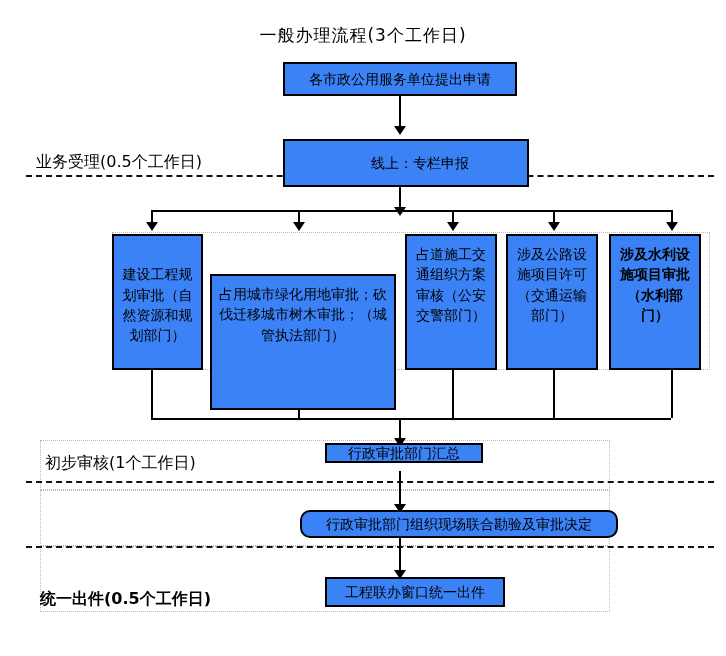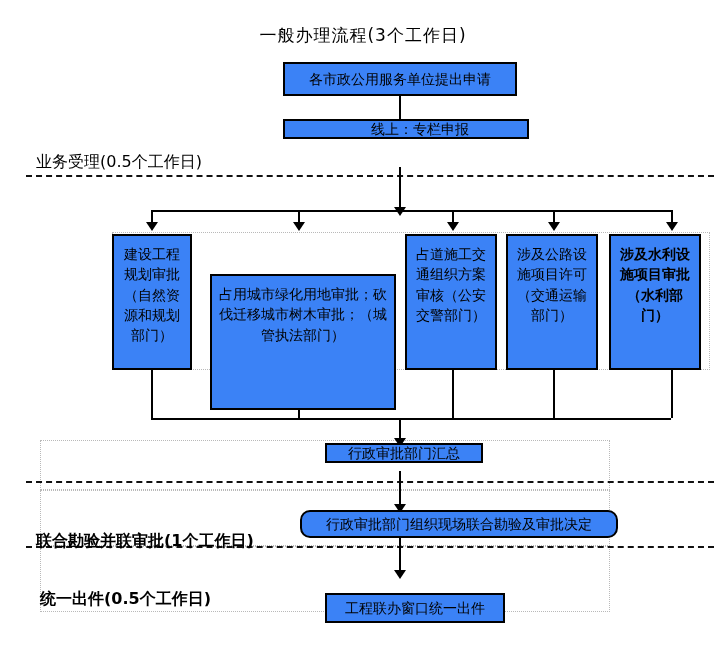--- a/index.html
+++ b/index.html
@@ -99,21 +99,21 @@
   <div class="band" style="left:40px;top:490px;width:570px;height:56px;"></div>
   <div class="band" style="left:40px;top:546px;width:570px;height:66px;"></div>
 
   <div class="box" style="left:283px;top:62px;width:234px;height:34px;">
     <span class="txt">各市政公用服务单位提出申请</span>
   </div>
 
   <div class="vline" style="left:399px;top:96px;height:32px;"></div>
   <div class="arrow" style="left:394px;top:126px;"></div>
 
-  <div class="box" style="left:283px;top:119px;width:246px;height:20px;padding-left:32px;">
+  <div class="box" style="left:283px;top:139px;width:246px;height:48px;padding-left:32px;">
     <span class="txt">线上：专栏申报</span>
   </div>
 
   <div class="stage-label" style="left:36px;top:152px;">业务受理(0.5个工作日)</div>
   <div class="sep" style="left:26px;top:175px;width:688px;"></div>
 
   <div class="vline" style="left:399px;top:167px;height:42px;"></div>
   <div class="arrow" style="left:394px;top:207px;"></div>
 
   <div class="hline" style="left:151px;top:210px;width:520px;"></div>
@@ -126,21 +126,21 @@
 
   <div class="vline" style="left:452px;top:210px;height:14px;"></div>
   <div class="arrow" style="left:447px;top:222px;"></div>
 
   <div class="vline" style="left:553px;top:210px;height:14px;"></div>
   <div class="arrow" style="left:548px;top:222px;"></div>
 
   <div class="vline" style="left:671px;top:210px;height:14px;"></div>
   <div class="arrow" style="left:666px;top:222px;"></div>
 
-  <div class="box dept" style="left:112px;top:234px;width:80px;height:136px;">
+  <div class="box dept" style="left:112px;top:234px;width:91px;height:136px;align-items:center;">
     <span class="txt">建设工程规划审批（自然资源和规划部门）</span>
   </div>
 
   <div class="box dept" style="left:210px;top:234px;width:186px;height:136px;margin-top:40px;">
     <span class="txt">占用城市绿化用地审批；砍伐迁移城市树木审批；（城管执法部门）</span>
   </div>
 
   <div class="box dept" style="left:405px;top:234px;width:92px;height:136px;">
     <span class="txt">占道施工交通组织方案审核（公安交警部门）</span>
   </div>
@@ -161,34 +161,34 @@
 
   <div class="hline" style="left:151px;top:418px;width:520px;"></div>
 
   <div class="vline" style="left:399px;top:418px;height:22px;"></div>
   <div class="arrow" style="left:394px;top:438px;"></div>
 
   <div class="box" style="left:325px;top:443px;width:158px;height:20px;">
     <span class="txt">行政审批部门汇总</span>
   </div>
 
+  <div class="stage-label" style="left:45px;top:453px;">初步审核(1个工作日)</div>
   <div class="sep" style="left:26px;top:481px;width:688px;"></div>
 
   <div class="vline" style="left:399px;top:471px;height:35px;"></div>
   <div class="arrow" style="left:394px;top:504px;"></div>
 
   <div class="box" style="left:300px;top:510px;width:318px;height:28px;border-radius:10px;">
     <span class="txt">行政审批部门组织现场联合勘验及审批决定</span>
   </div>
 
-  <div class="stage-label b" style="left:36px;top:531px;">联合勘验并联审批(1个工作日)</div>
   <div class="sep" style="left:26px;top:546px;width:688px;"></div>
 
   <div class="vline" style="left:399px;top:538px;height:34px;"></div>
   <div class="arrow" style="left:394px;top:570px;"></div>
 
-  <div class="box" style="left:325px;top:577px;width:180px;height:30px;margin-top:16px;">
+  <div class="box" style="left:325px;top:577px;width:180px;height:30px;">
     <span class="txt">工程联办窗口统一出件</span>
   </div>
 
   <div class="stage-label b" style="left:40px;top:589px;font-size:16px;text-align:right;">统一出件(0.5个工作日)</div>
 
 </div>
 
 </body></html>

